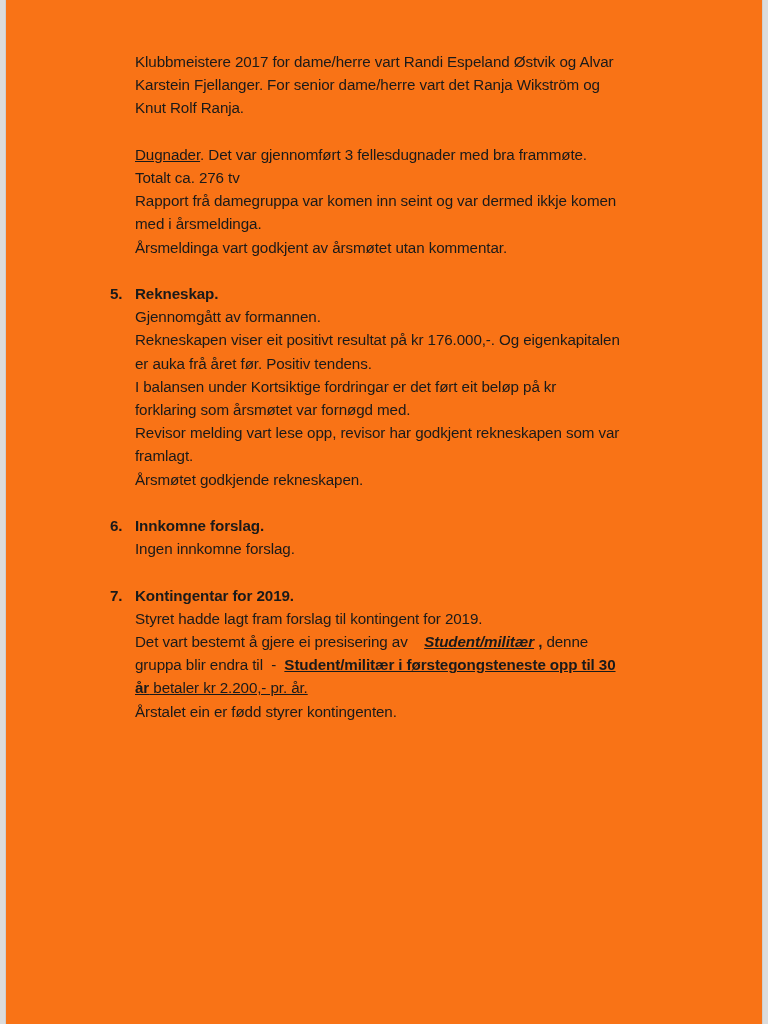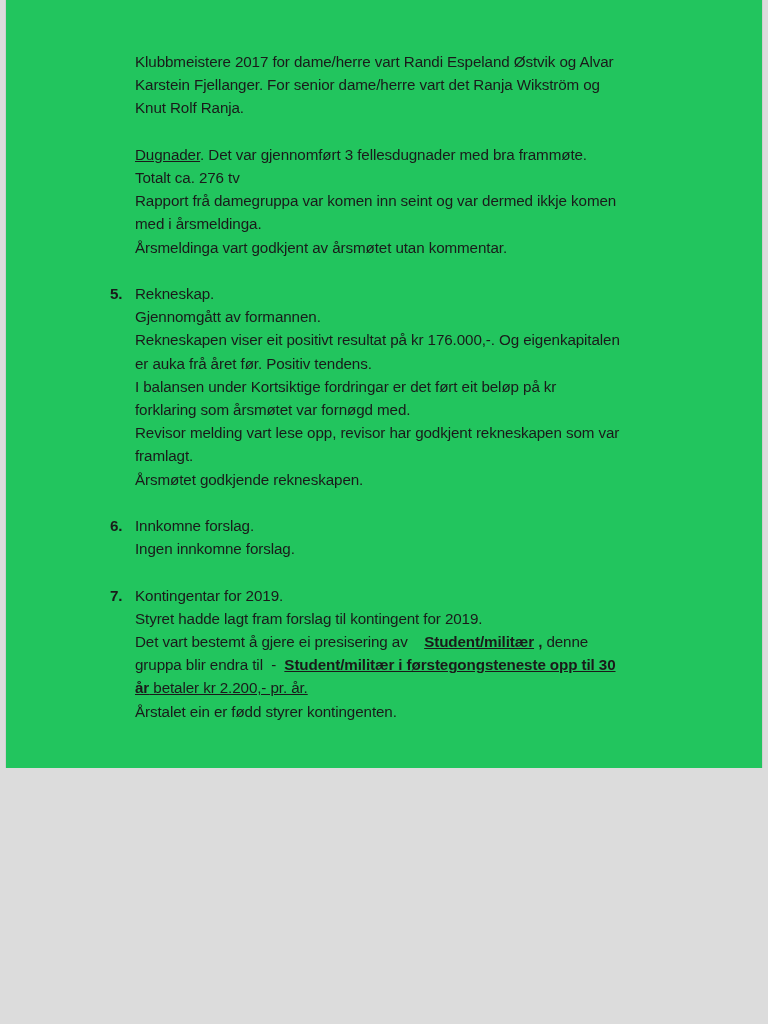--- a/index.html
+++ b/index.html
@@ -11,22 +11,22 @@
       height: 1024px;
       background: #dcdcdc;
       position: relative;
       overflow: hidden;
     }
     .page {
       position: absolute;
       left: 5px;
       top: 0;
       width: 758px;
-      height: 768px;
-      background: #22c55e;
+      height: 1024px;
+      background: #f97316;
       box-shadow: inset 1px 0 0 #cfcfcf, inset -1px 0 0 #cfcfcf;
     }
     .content {
       position: absolute;
       left: 130px;
       top: 50px;
       width: 560px;
       font-family: "Liberation Sans", "DejaVu Sans", sans-serif;
       font-size: 15.2px;
       line-height: 23.2px;
@@ -39,31 +39,31 @@
     .line {
       display: block;
       white-space: nowrap;
     }
     .section {
       position: relative;
       margin: 0 0 23.2px 0;
     }
     .section-head {
       display: block;
-      font-weight: normal;
+      font-weight: bold;
       white-space: nowrap;
     }
     .section-num {
       position: absolute;
       left: -25px;
       font-weight: bold;
     }
     .u { text-decoration: underline; }
     .bu { font-weight: bold; text-decoration: underline; }
-    .biu { font-weight: bold; text-decoration: underline; }
+    .biu { font-weight: bold; font-style: italic; text-decoration: underline; }
     .b { font-weight: bold; }
   </style>
 </head>
 <body>
 
 <div class="page">
   <div class="content">
 
     <div class="para">
       <span class="line">Klubbmeistere  2017 for dame/herre vart Randi Espeland Østvik og Alvar</span>

